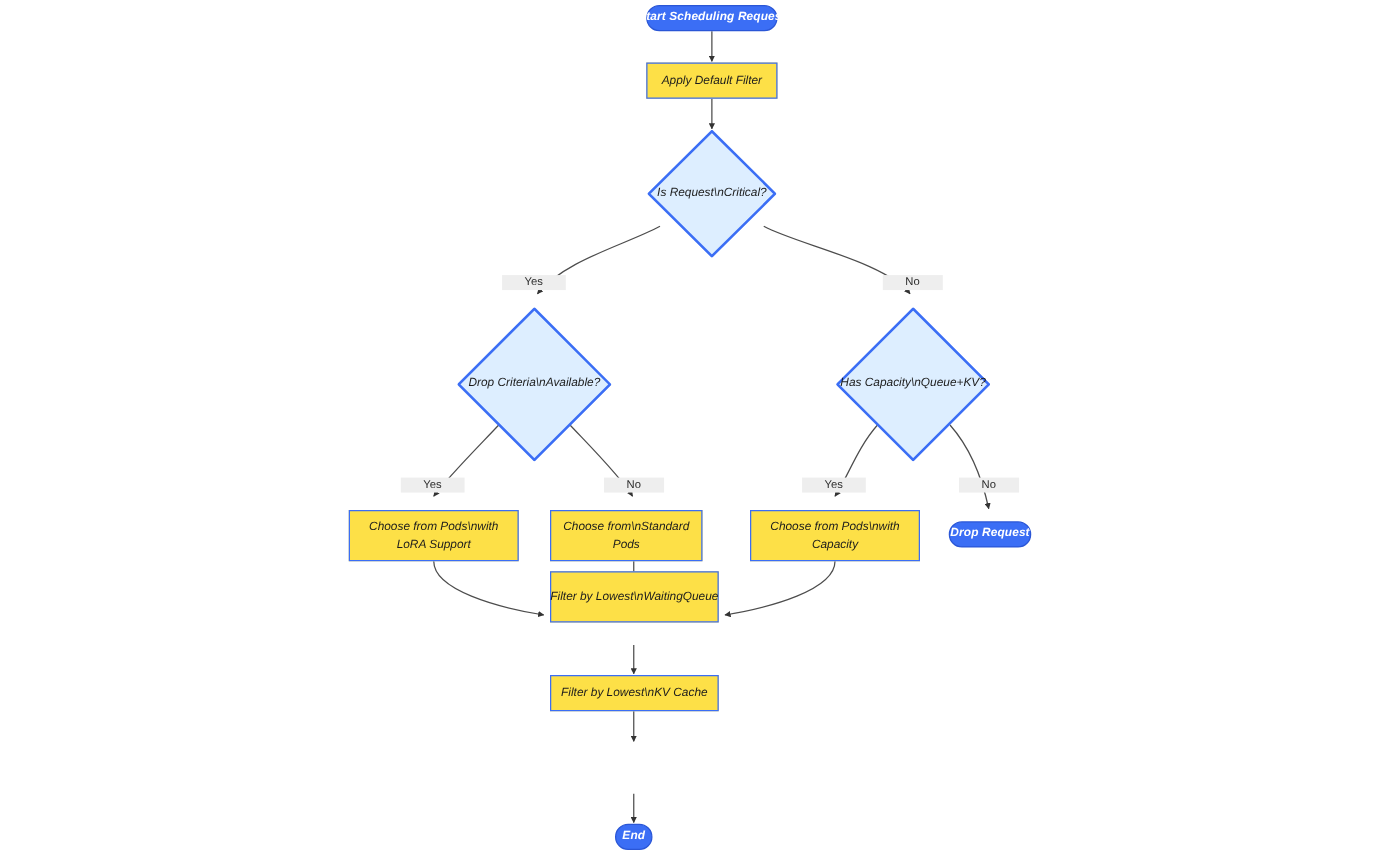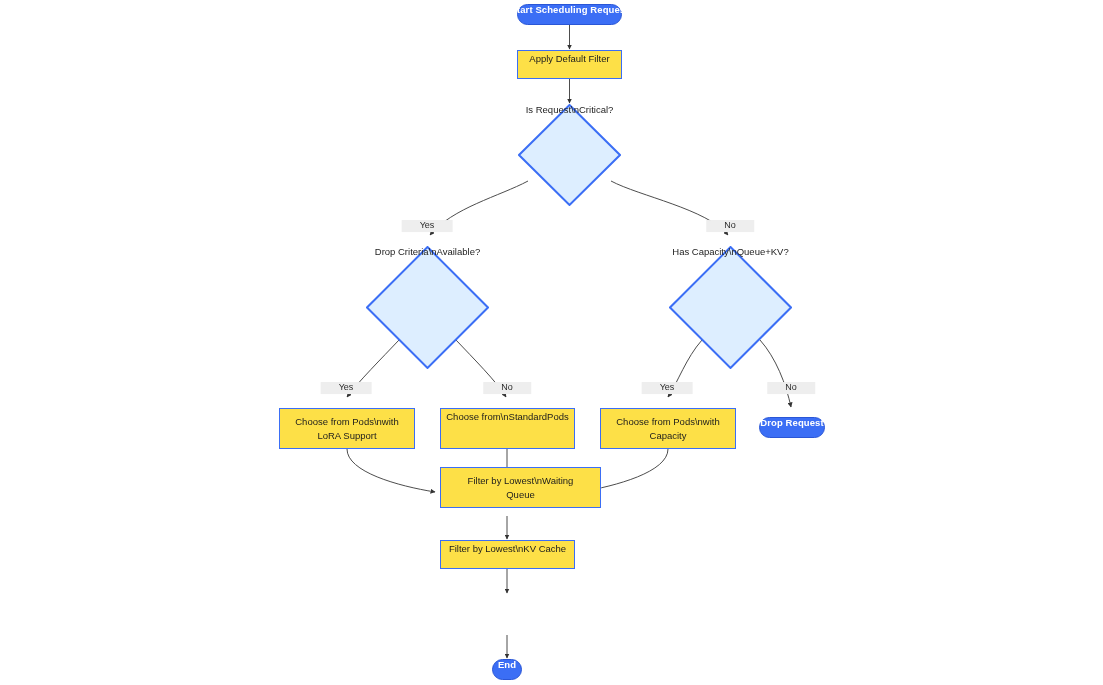--- a/index.html
+++ b/index.html
@@ -23,22 +23,24 @@
     left: 0;
     top: 0;
     width: 1103px;
     height: 685px;
     pointer-events: none;
   }
   .node {
     position: absolute;
     box-sizing: border-box;
     display: flex;
+    align-items: center;
     justify-content: center;
     text-align: center;
+    font-style: italic;
   }
   
   .pill {
     background: #3b6ef5;
     border: 1px solid #2a56d6;
     border-radius: 999px;
     color: #ffffff;
     font-size: 9.5px;
     font-weight: bold;
     letter-spacing: 0.1px;
@@ -156,35 +158,35 @@
       <polygon points="61.5,1 122,61.5 61.5,122 1,61.5" fill="#ddeeff" stroke="#3b6ef5" stroke-width="2"></polygon>
     </svg>
     <span class="dlabel">Has Capacity\nQueue+KV?</span>
   </div>
 
   <div class="node process" style="left:279px; top:408px; width:136px; height:41px; flex-direction:column;">
     <span class="nowrap">Choose from Pods\nwith</span>
     <span class="nowrap">LoRA Support</span>
   </div>
 
-  <div class="node process" style="left:440px; top:408px; width:135px; height:41px; ">
+  <div class="node process" style="left:440px; top:408px; width:122px; height:41px; flex-direction:column;">
     <span class="nowrap">Choose from\nStandard</span>
     <span class="nowrap">Pods</span>
   </div>
 
   <div class="node process" style="left:600px; top:408px; width:136px; height:41px; flex-direction:column;">
     <span class="nowrap">Choose from Pods\nwith</span>
     <span class="nowrap">Capacity</span>
   </div>
 
   <div class="node pill" style="left:759px; top:417px; width:66px; height:21px;">
     <span class="nowrap">Drop Request</span>
   </div>
 
-  <div class="node process" style="left:440px; top:467px; width:161px; height:41px; flex-direction:column;">
+  <div class="node process" style="left:440px; top:457px; width:135px; height:41px; flex-direction:row;">
     <span class="nowrap">Filter by Lowest\nWaiting</span>
     <span class="nowrap">Queue</span>
   </div>
 
   <div class="node process" style="left:440px; top:540px; width:135px; height:29px;">
     <span class="nowrap">Filter by Lowest\nKV Cache</span>
   </div>
 
 
   <div class="node pill" style="left:492px; top:659px; width:30px; height:21px;">

